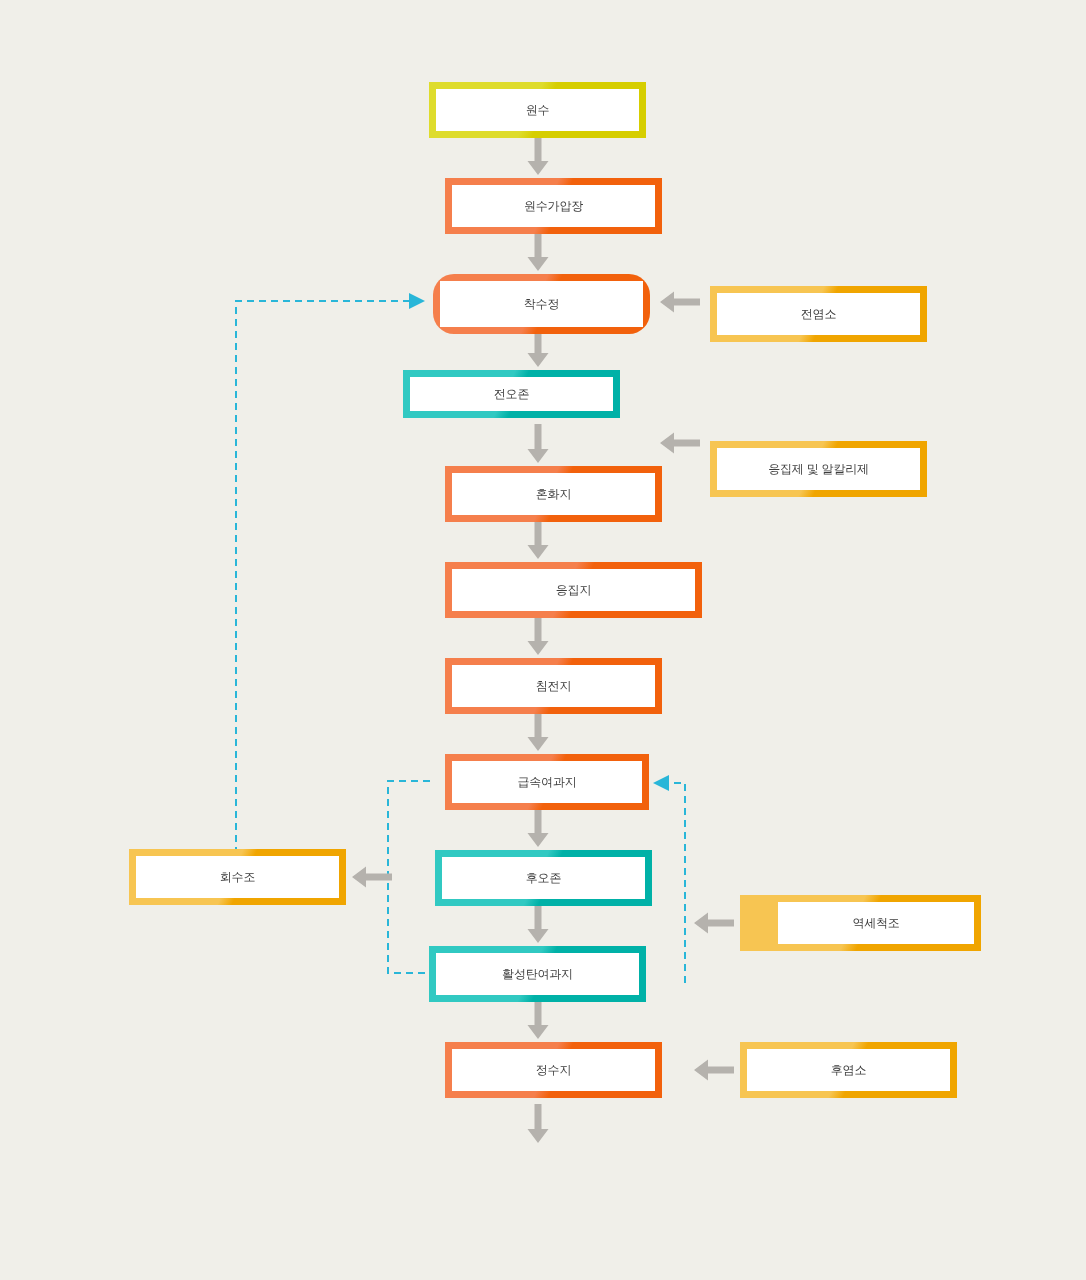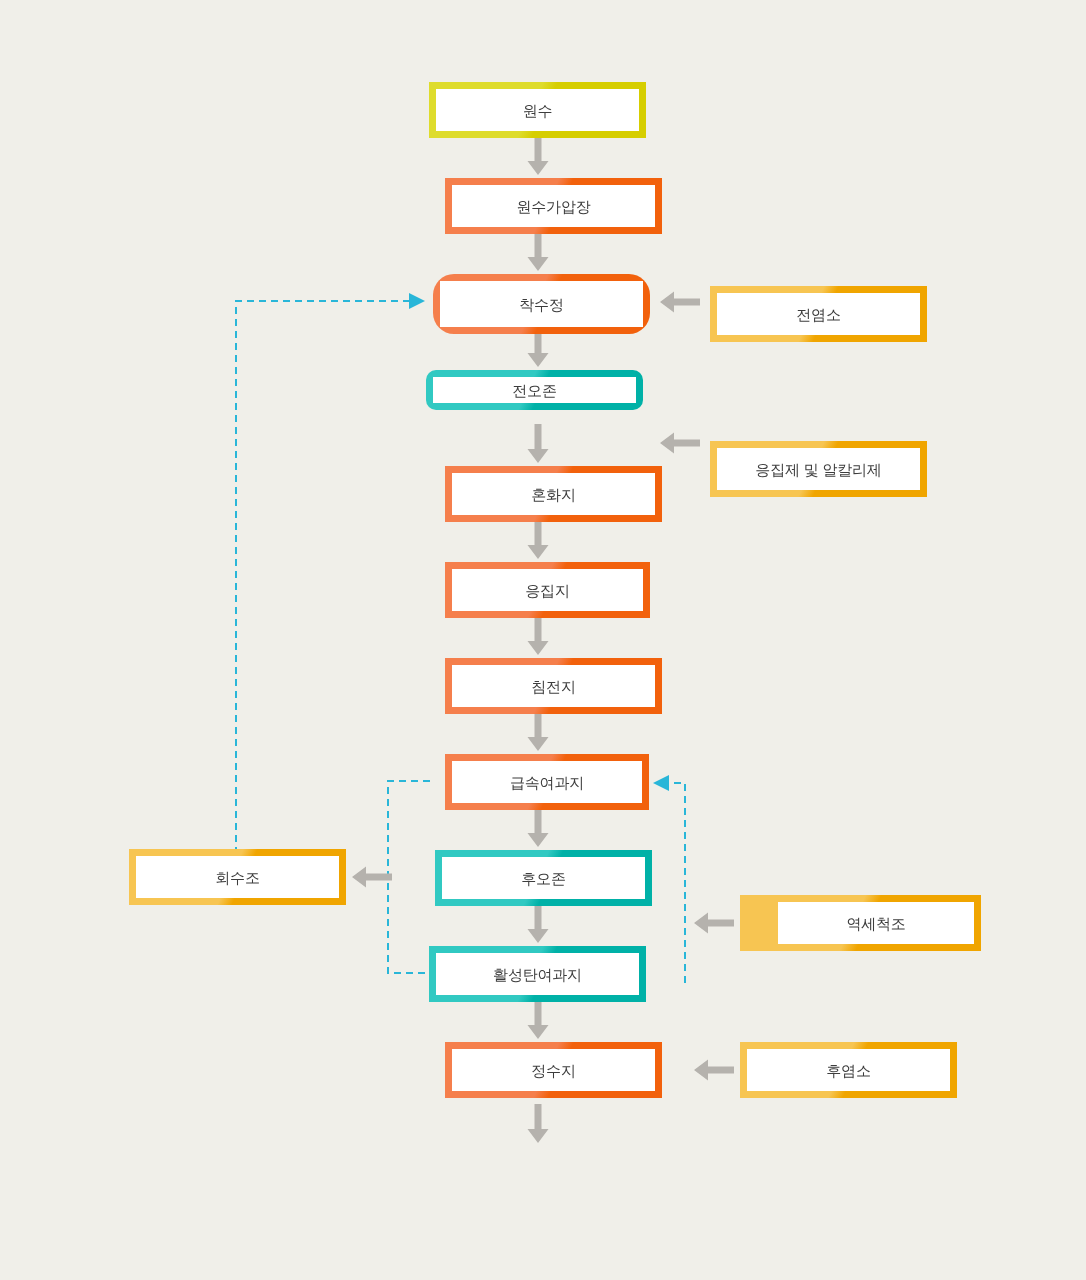--- a/index.html
+++ b/index.html
@@ -11,21 +11,21 @@
   }
   #stage{position:relative;width:1086px;height:1280px;}
 
   
   .node{
     position:absolute;
     box-sizing:border-box;
     display:flex;align-items:center;justify-content:center;
     padding:7px;
     color:#3d3d3d;
-    font-size:15px;
+    font-size:12px;
     letter-spacing:-0.2px;
     line-height:1;
   }
   .node .inner{
     background:#ffffff;
     width:100%;height:100%;
     display:flex;align-items:center;justify-content:center;
   }
   
   .c-yellow{background:linear-gradient(115deg,#dedc2c 0%,#dedc2c 47%,#d6ce00 53%,#d6ce00 100%);}
@@ -154,33 +154,33 @@
         <span>원수가압장</span>
       </div>
   </div>
 
   <div class="node c-orange" style="left:417px;top:274px;width:217px;height:60px;border-radius:21px;">
     <div class="inner">
         <span>착수정</span>
       </div>
   </div>
 
-  <div class="node c-teal" style="left:426px;top:370px;width:217px;height:40px;border-radius:10px;">
+  <div class="node c-teal" style="left:403px;top:370px;width:217px;height:48px;">
     <div class="inner">
         <span>전오존</span>
       </div>
   </div>
 
   <div class="node c-orange" style="left:429px;top:466px;width:217px;height:56px;">
     <div class="inner">
         <span>혼화지</span>
       </div>
   </div>
 
-  <div class="node c-orange" style="left:429px;top:562px;width:205px;height:56px;">
+  <div class="node c-orange" style="left:429px;top:562px;width:257px;height:56px;">
     <div class="inner">
         <span>응집지</span>
       </div>
   </div>
 
   <div class="node c-orange" style="left:429px;top:658px;width:217px;height:56px;">
     <div class="inner">
         <span>침전지</span>
       </div>
   </div>

